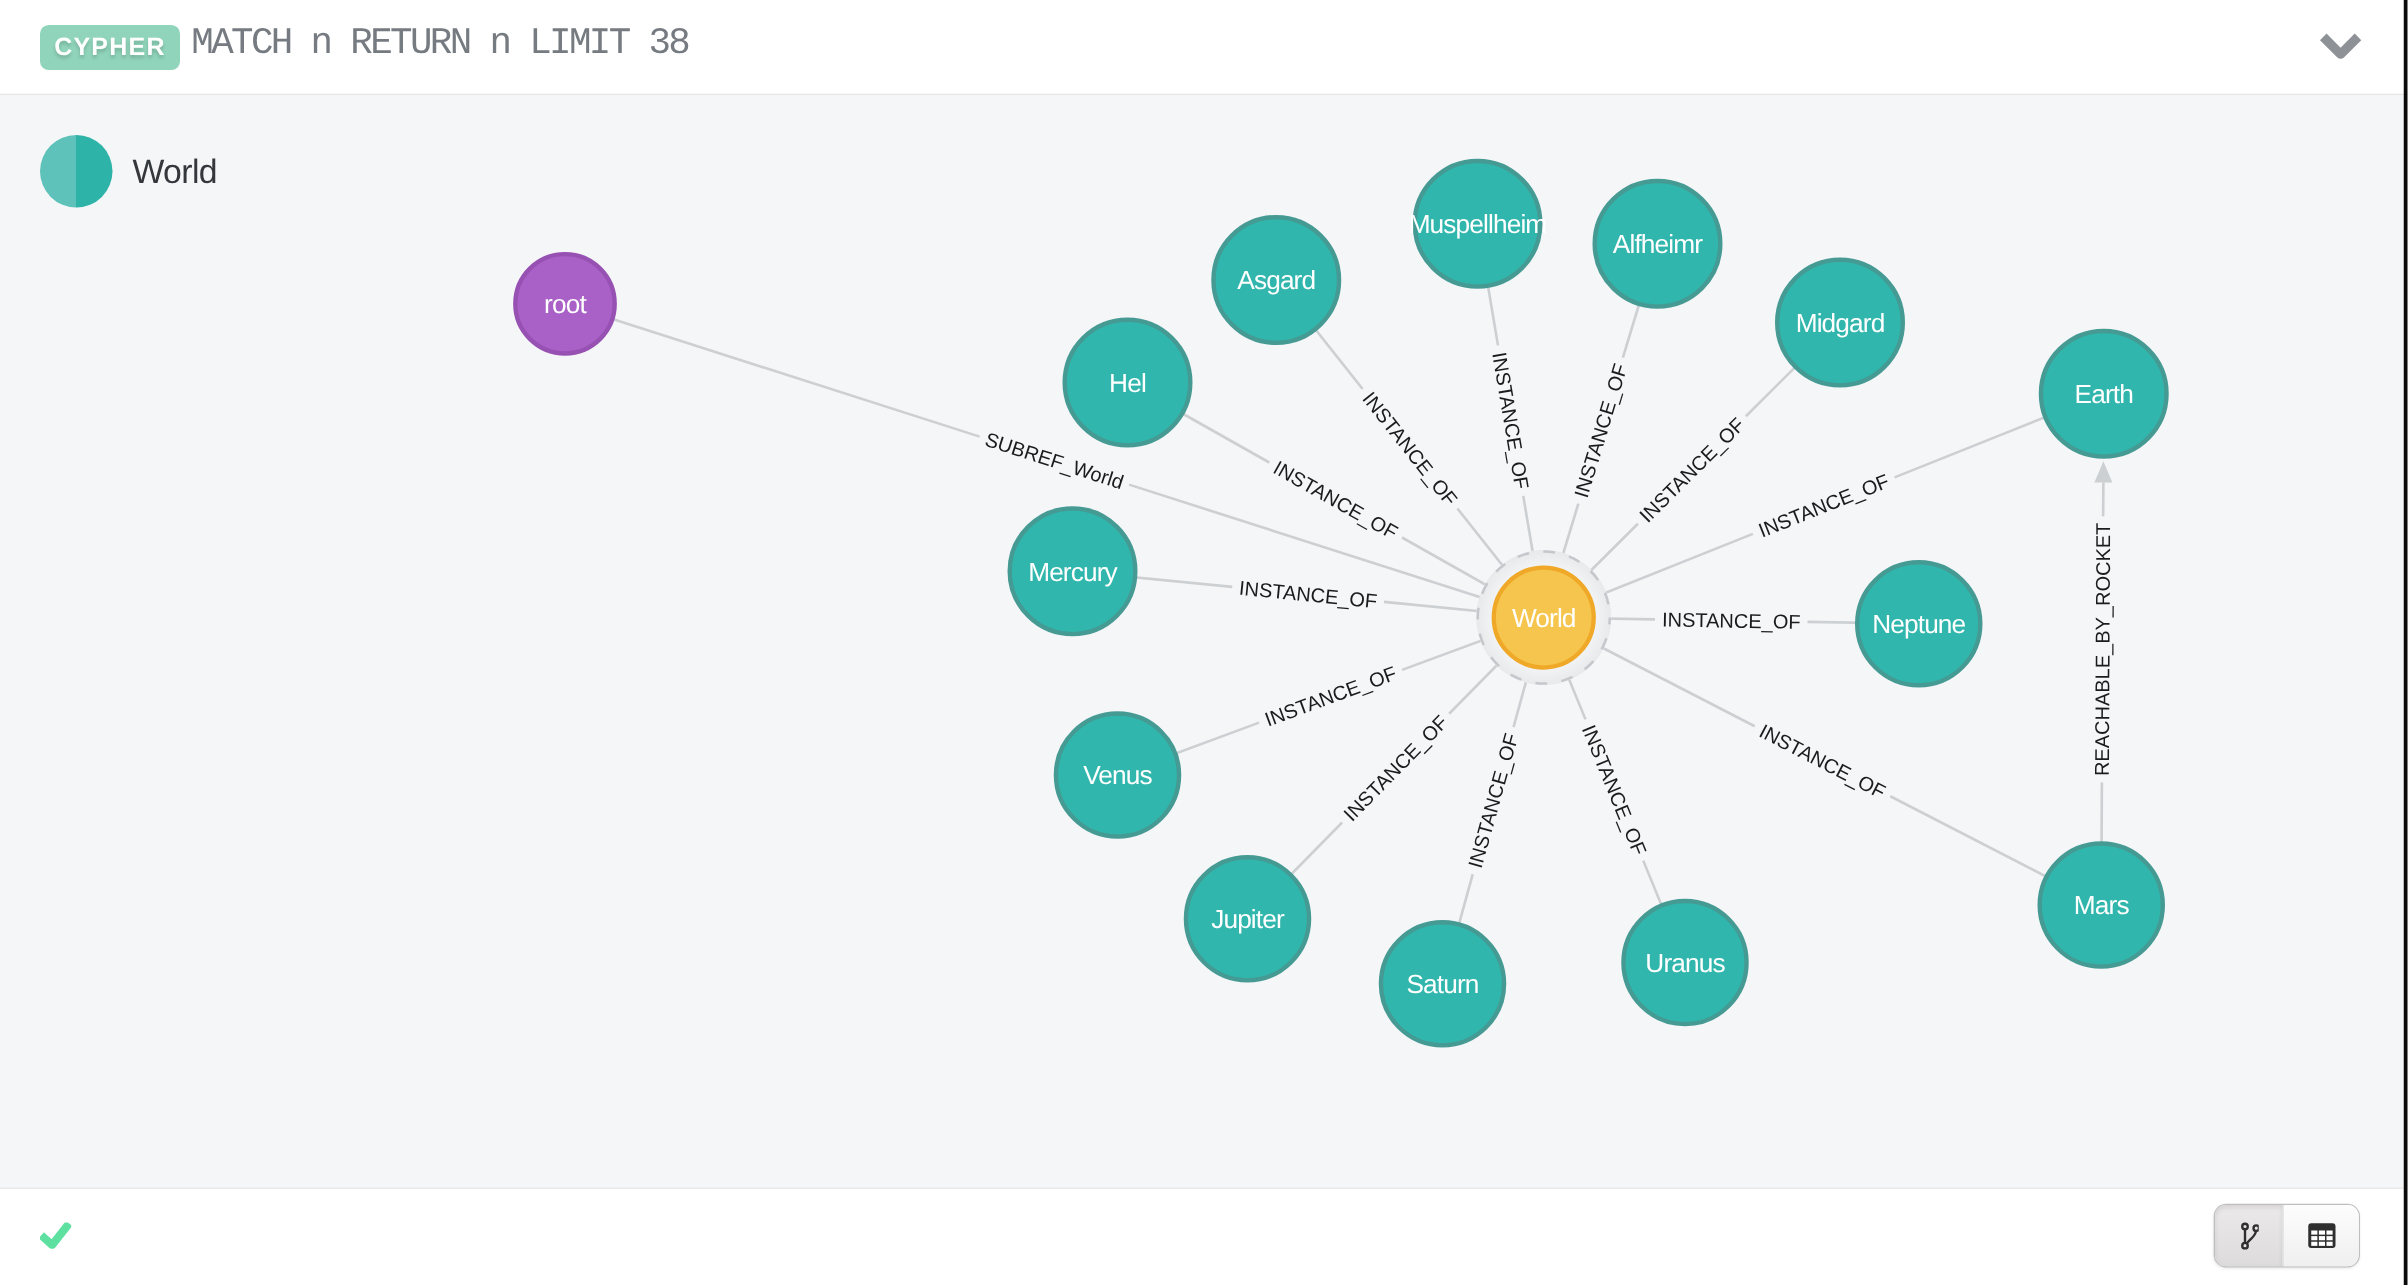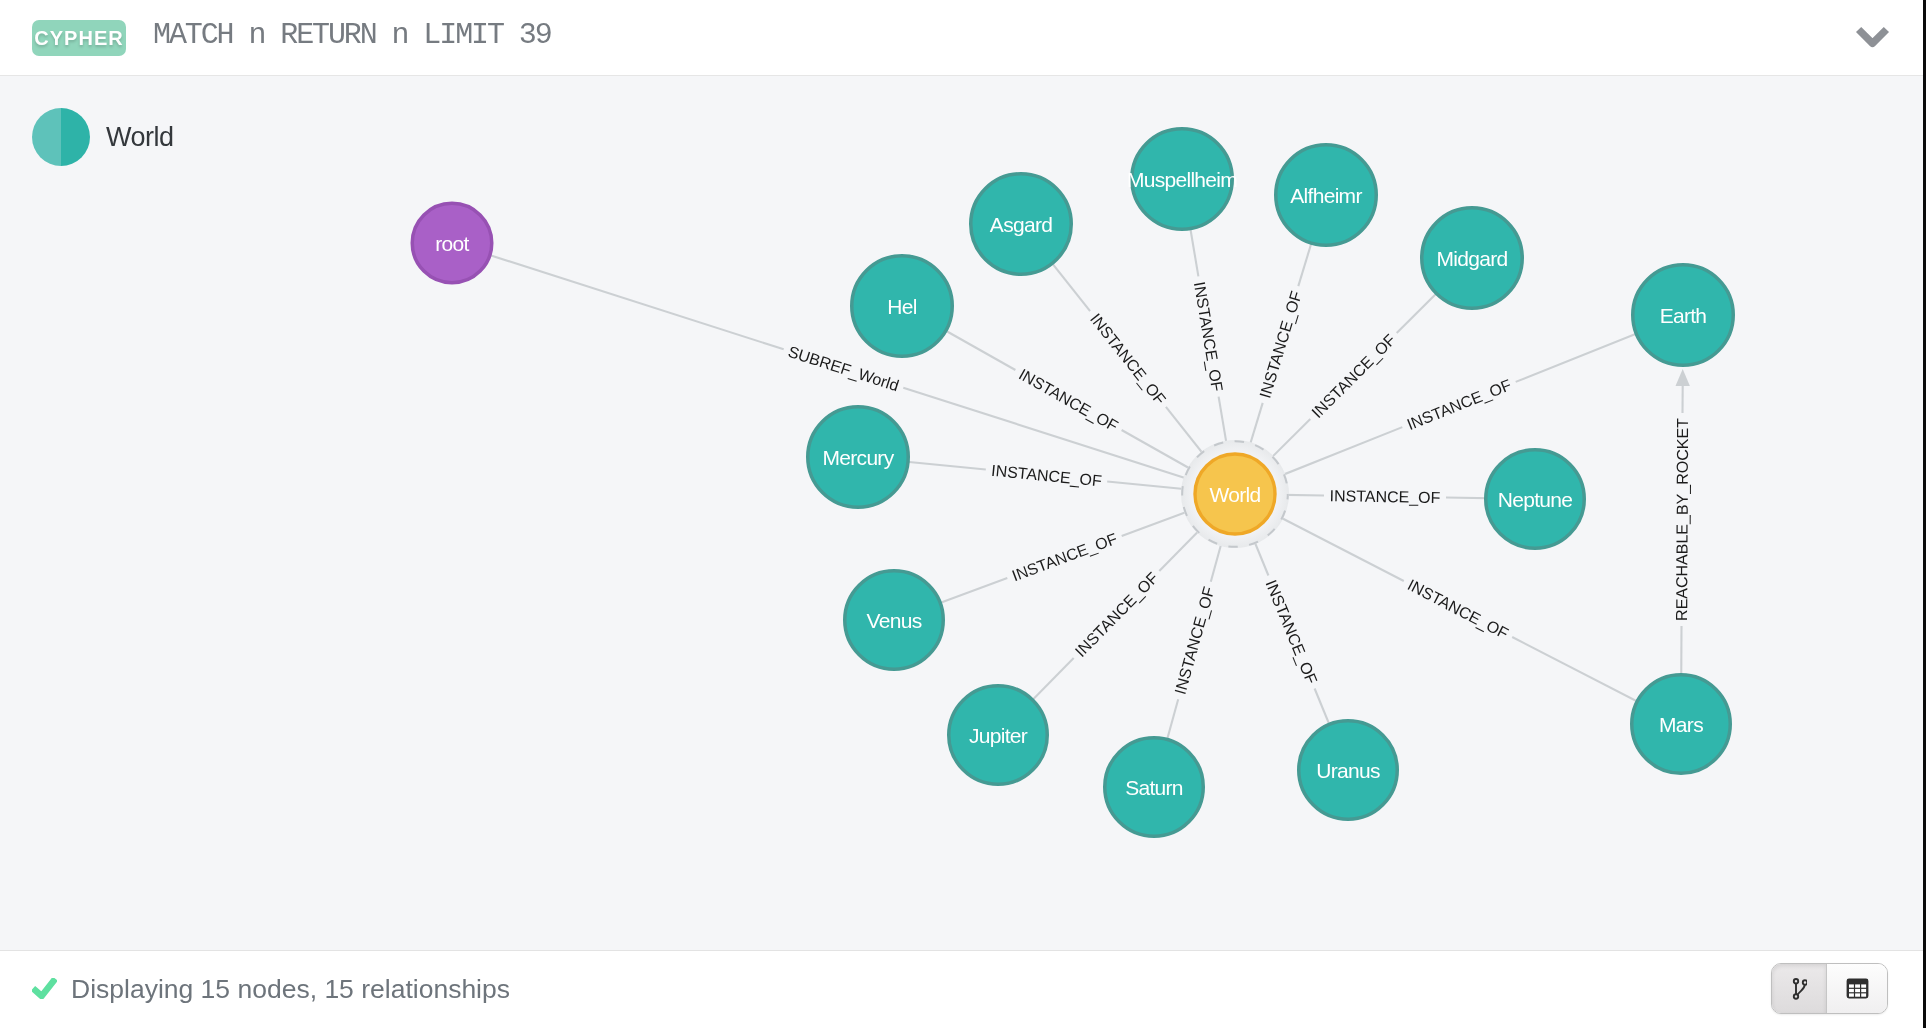--- a/index.html
+++ b/index.html
@@ -1,18 +1,18 @@
 <!DOCTYPE html>
 <html><head>
 <meta charset="utf-8">
 <style>
 * { margin:0; padding:0; box-sizing:border-box; }
 html,body { width:1926px; height:1028px; overflow:hidden; background:#fff; font-family:"Liberation Sans",sans-serif; }
 .topbar { position:absolute; left:0; top:0; width:100%; height:76px; background:#fff; border-bottom:1px solid #e6e6e6; z-index:3; }
-.badge { position:absolute; left:32px; top:20px; width:94px; height:36px; background:#90d5bb; border-radius:7px; color:#fff; font-weight:bold; font-size:20px; letter-spacing:1px; text-align:center; line-height:36px; text-shadow:0 2px 3px rgba(0,0,0,0.18); }
+.badge { position:absolute; left:32px; top:20px; width:112px; height:36px; background:#90d5bb; border-radius:7px; color:#fff; font-weight:bold; font-size:20px; letter-spacing:1px; text-align:center; line-height:36px; text-shadow:0 2px 3px rgba(0,0,0,0.18); }
 .query { position:absolute; left:153px; top:0; height:76px; line-height:70px; font-family:"Liberation Mono",monospace; font-size:30px; letter-spacing:-2.1px; color:#767b81; white-space:pre; }
 .chev { position:absolute; left:1854px; top:26px; }
 .graph { position:absolute; left:0; top:76px; width:100%; height:874px; background:#f5f6f8; }
 .legend { position:absolute; left:32px; top:108px; z-index:2; }
 .lrow { display:flex; align-items:center; margin-bottom:21px; }
 .lcirc { width:58px; height:58px; border-radius:50%; margin-right:16px; }
 .lc-teal { background:linear-gradient(90deg,#5ec2ba 50%,#2eb3a8 50%); }
 .lc-purple { background:linear-gradient(90deg,#bb80d3 50%,#a355c4 50%); }
 .ltext { font-size:27px; letter-spacing:-0.5px; color:#34383c; }
 .bottombar { position:absolute; left:0; top:950px; width:100%; height:78px; background:#fff; border-top:1px solid #e3e3e3; z-index:3; }
@@ -109,36 +109,35 @@
 <text x="1154" y="787" text-anchor="middle" dy="7.5" font-size="21" letter-spacing="-0.7" fill="#fff" font-family="Liberation Sans, sans-serif">Saturn</text>
 <circle cx="1348" cy="770" r="49.25" fill="#30b6ac" stroke="#459a93" stroke-width="3.5"></circle>
 <text x="1348" y="770" text-anchor="middle" dy="7.5" font-size="21" letter-spacing="-0.7" fill="#fff" font-family="Liberation Sans, sans-serif">Uranus</text>
 <circle cx="1681" cy="724" r="49.25" fill="#30b6ac" stroke="#459a93" stroke-width="3.5"></circle>
 <text x="1681" y="724" text-anchor="middle" dy="7.5" font-size="21" letter-spacing="-0.7" fill="#fff" font-family="Liberation Sans, sans-serif">Mars</text>
 <circle cx="452" cy="243" r="39.75" fill="#a960c7" stroke="#9751b3" stroke-width="3.5"></circle>
 <text x="452" y="243" text-anchor="middle" dy="7.5" font-size="21" letter-spacing="-0.7" fill="#fff" font-family="Liberation Sans, sans-serif">root</text>
 </svg>
 <div class="topbar">
   <span class="badge">CYPHER</span>
-  <span class="query">MATCH n RETURN n LIMIT 39</span>
+  <span class="query">MATCH n RETURN n LIMIT 38</span>
   <svg class="chev" width="37" height="26" viewBox="0 0 37 26">
       <path d="M4.6 3.5 L18.5 17.4 L32.4 3.5" fill="none" stroke="#8e9196" stroke-width="7.4" stroke-linecap="butt" stroke-linejoin="round"></path>
     </svg>
 </div>
 <div class="legend">
   <div class="lrow">
       <div class="lcirc lc-teal"></div>
       <div class="ltext">World</div>
     </div>
 </div>
 <div class="bottombar">
   <svg class="check" width="25" height="21" viewBox="0 0 25 21">
       <path d="M3.4 12.4 L9.7 18 L21.3 3.2" fill="none" stroke="#5ee0a0" stroke-width="6.4" stroke-linecap="square" stroke-linejoin="round"></path>
     </svg>
-  <span class="status">Displaying 15 nodes, 15 relationships</span>
   <div class="btns">
     <div class="btn sel">
       <svg width="16" height="23" viewBox="0 0 16 23">
         <g fill="none" stroke="#2f2f2f" stroke-width="1.9">
           <circle cx="5" cy="4.2" r="2.2"></circle>
           <circle cx="14" cy="5.5" r="2.2"></circle>
           <circle cx="5" cy="19.5" r="2.2"></circle>
           <path d="M5 6.6 L5 17.2"></path>
           <path d="M13.8 7.8 C13.4 12 9.8 13.5 6.6 17.5"></path>
         </g>

